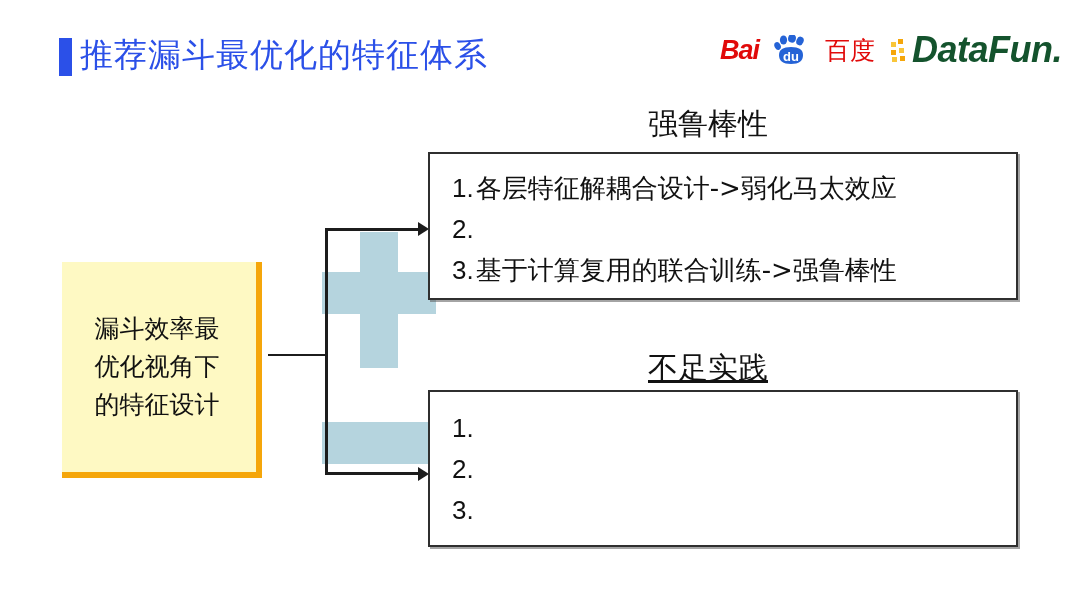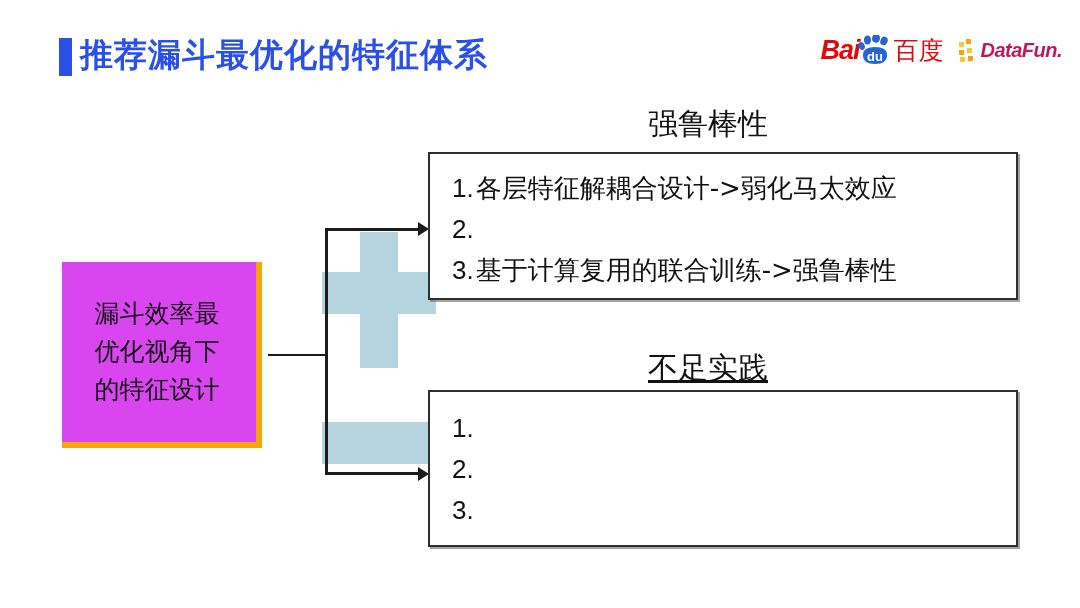--- a/index.html
+++ b/index.html
@@ -28,21 +28,21 @@
     top: 38px;
     width: 13px;
     height: 38px;
     background: #2b50e8;
   }
   #page-title {
     position: absolute;
     left: 80px;
     top: 33px;
     font-size: 33px;
-    font-weight: bold;
+    font-weight: normal;
     color: #2b50e8;
     letter-spacing: 1px;
     line-height: 44px;
     white-space: nowrap;
   }
 
   
   #logo-group {
     position: absolute;
     right: 18px;
@@ -50,20 +50,21 @@
     display: flex;
     align-items: center;
     gap: 16px;
     height: 40px;
   }
   .baidu-logo {
     display: flex;
     align-items: center;
     height: 32px;
     font-weight: bold;
+    gap: 16px;
   }
   .baidu-bai {
     font-size: 27px;
     color: #e10a0a;
     font-style: italic;
     font-weight: bold;
     letter-spacing: -1px;
     line-height: 1;
   }
   .baidu-paw {
@@ -93,24 +94,24 @@
     margin-right: 1px;
   }
   .datafun-dots i {
     position: absolute;
     width: 5px;
     height: 5px;
     background: #f5a60a;
     display: block;
   }
   .datafun-text {
-    font-size: 20px;
+    font-size: 36px;
     font-weight: bold;
     font-style: italic;
-    color: #be185d;
+    color: #14532d;
     line-height: 1;
     letter-spacing: -0.5px;
   }
 
   
   .section-heading {
     position: absolute;
     font-size: 30px;
     color: #121212;
     font-family: "DejaVu Sans", sans-serif;
@@ -118,22 +119,22 @@
   }
   #heading-best { left: 648px; top: 104px; }
   #heading-poor { left: 648px; top: 348px; text-decoration: underline; }
 
   
   #source-box {
     position: absolute;
     left: 62px;
     top: 262px;
     width: 200px;
-    height: 186px;
-    background: #d946ef;
+    height: 216px;
+    background: #fef9c3;
     border-right: 6px solid #f5a60a;
     border-bottom: 6px solid #f5a60a;
     box-sizing: border-box;
     display: flex;
     align-items: center;
     justify-content: center;
   }
   #source-box-label {
     font-size: 25px;
     color: #111111;

